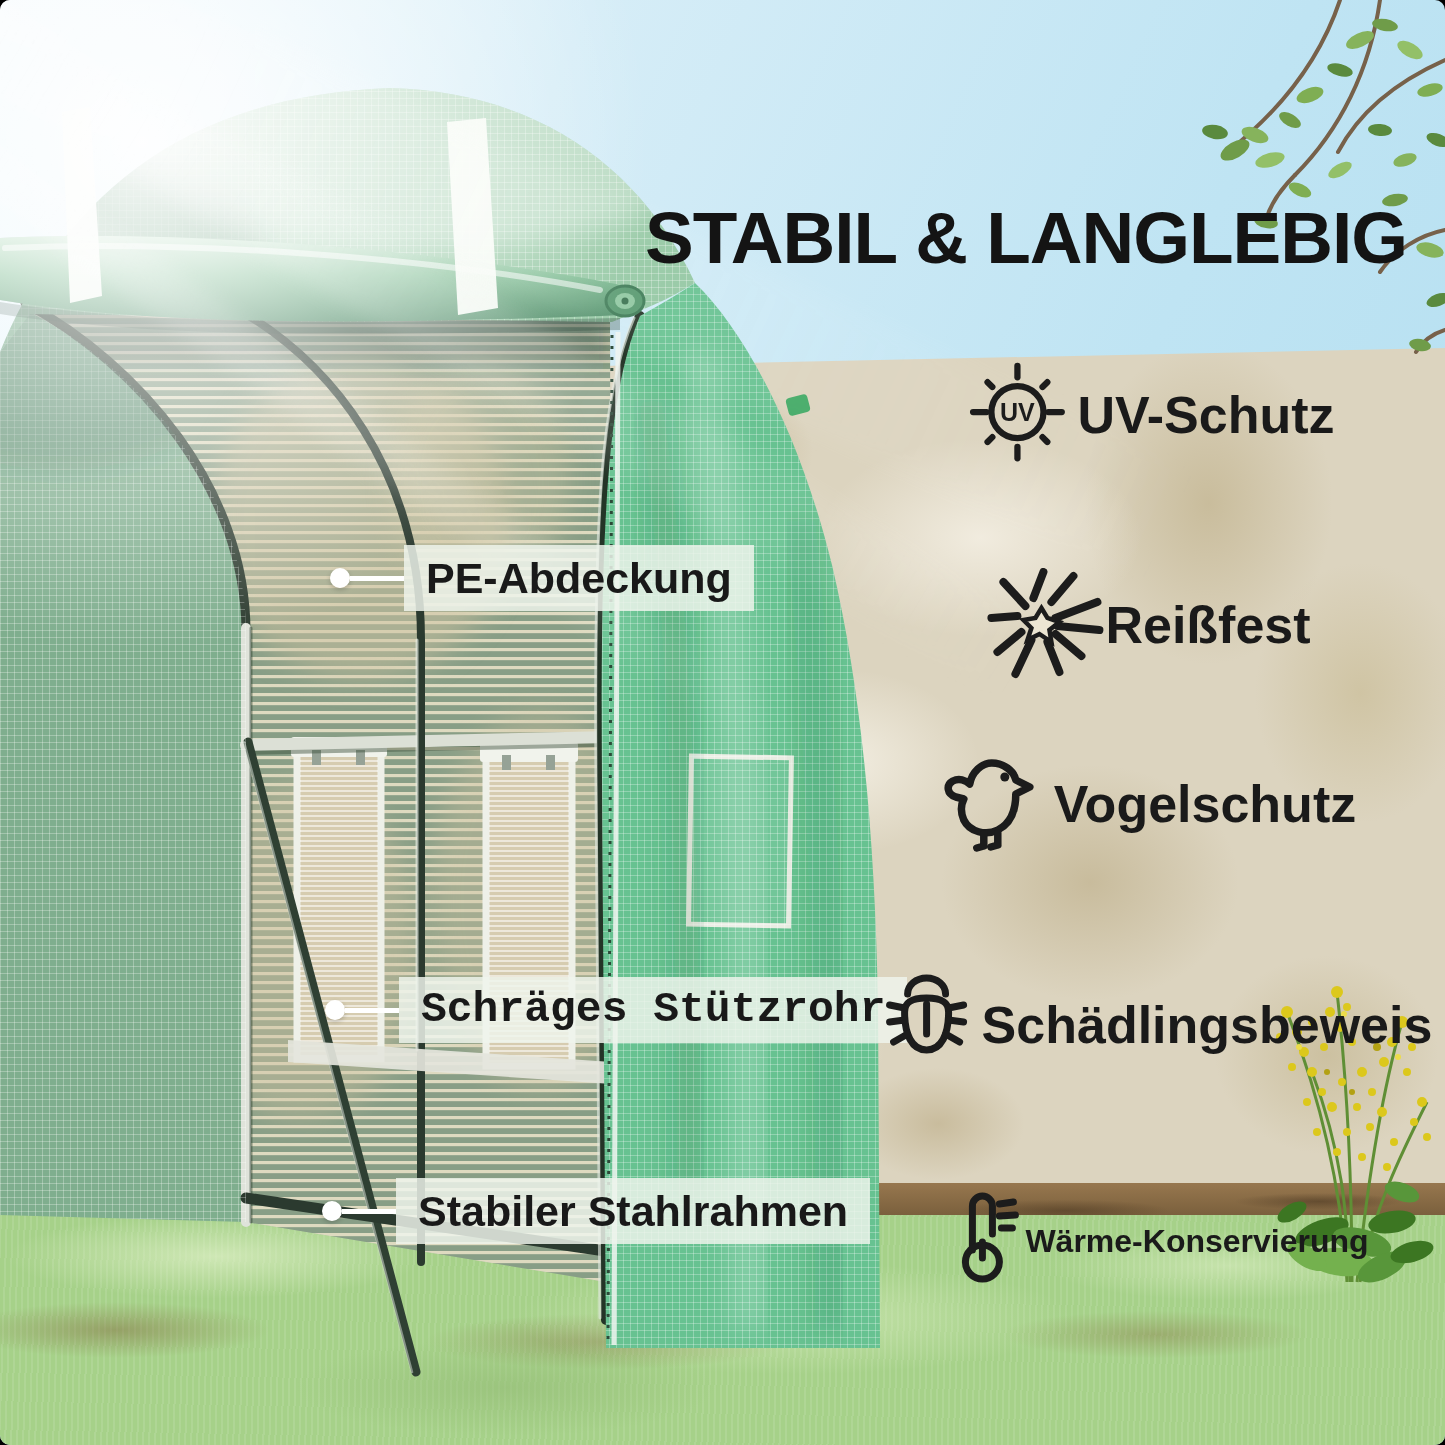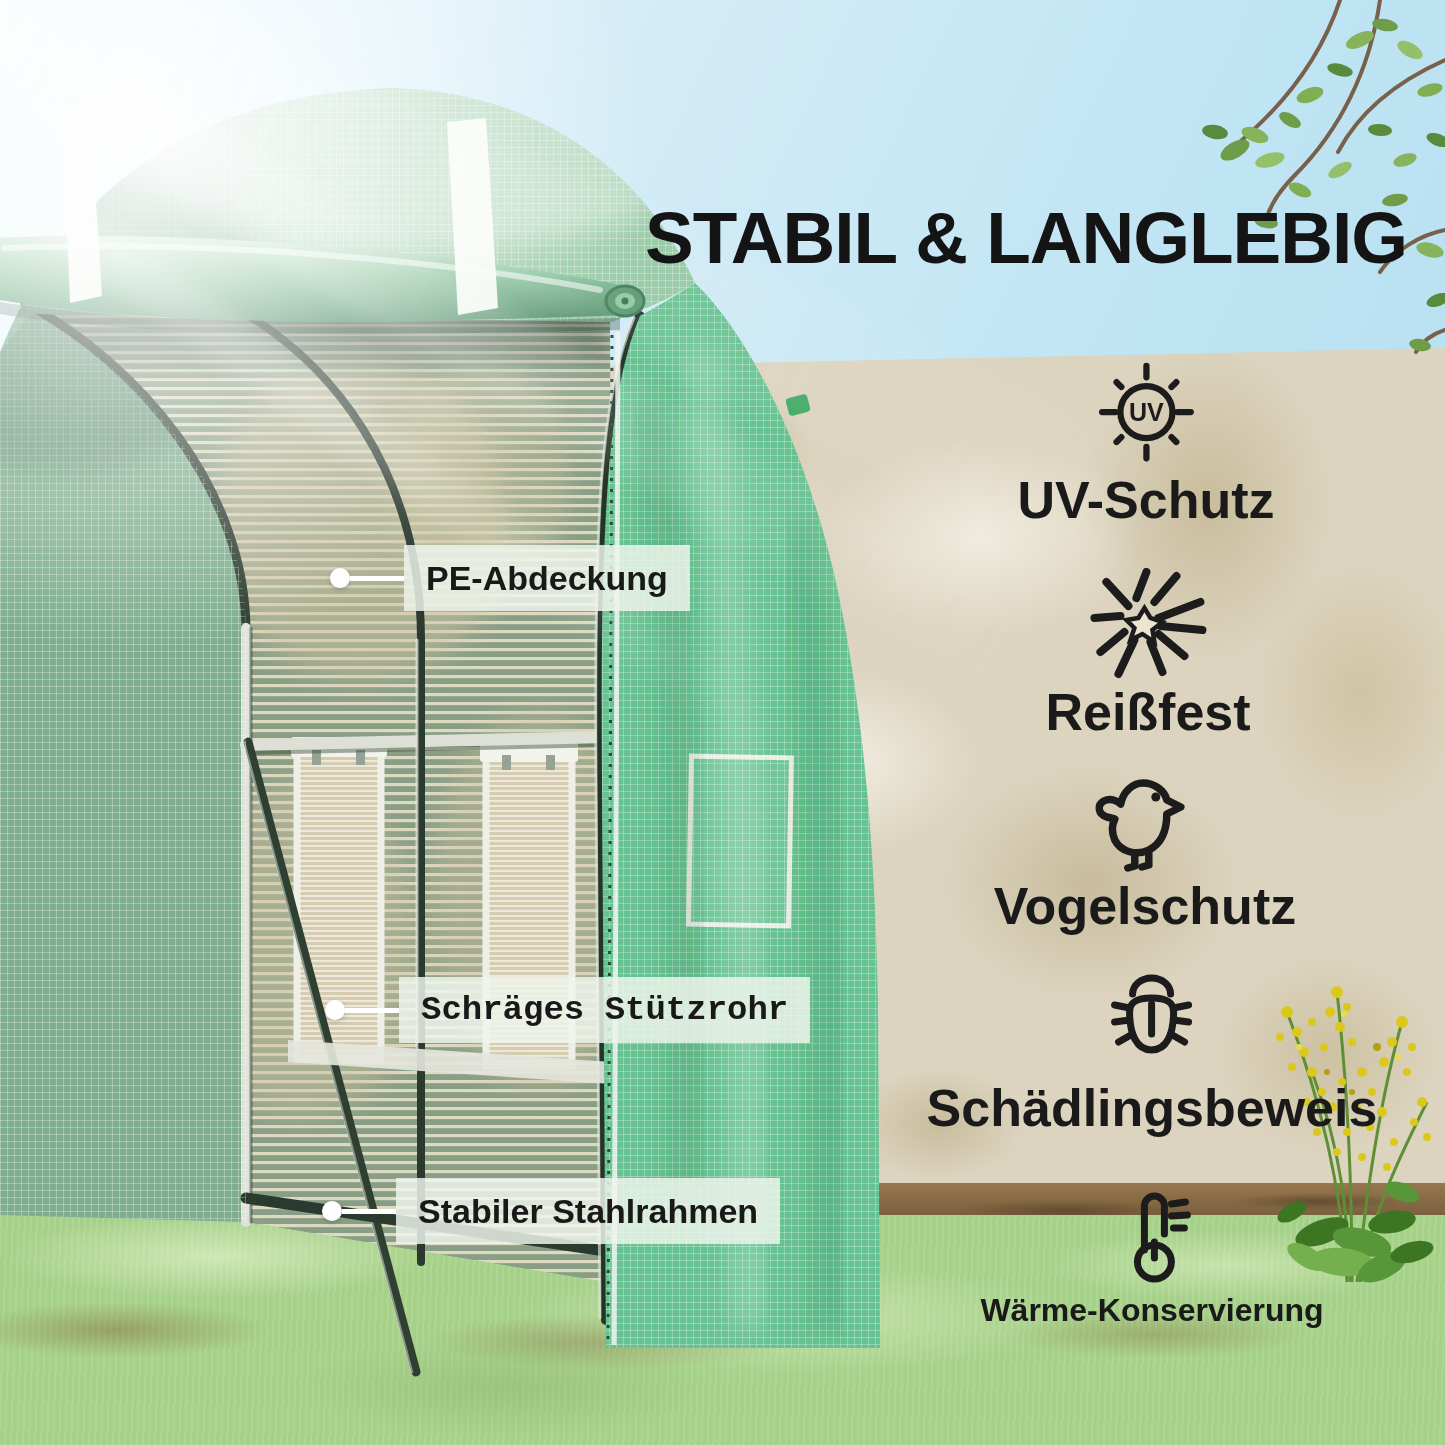--- a/index.html
+++ b/index.html
@@ -1,18 +1,18 @@
 <!DOCTYPE html>
 <html><head>
 <meta charset="utf-8">
 <style>
   html,body{margin:0;padding:0;background:#000;}
   body{font-family:"Liberation Sans", sans-serif;}
   .scene{position:relative;width:1445px;height:1445px;overflow:hidden;
-    background:linear-gradient(115deg,#f0fafd 0%,#d6edf7 28%,#bfe4f3 62%,#b0ddf0 100%);}
+    background:linear-gradient(115deg,#f0fafd 0%,#d6edf7 28%,#bfe4f3 62%,#b0ddf0 100%);border-radius:10px;}
   .scene *{box-sizing:border-box;}
   
   .wall{position:absolute;left:600px;top:348px;width:845px;height:862px;z-index:2;
     clip-path:polygon(0 18px,100% 0,100% 100%,0 100%);
     background-color:#dcd4bf;
     background-image:
       radial-gradient(ellipse 180px 120px at 12% 12%, rgba(186,167,123,.65), transparent 62%),
       radial-gradient(ellipse 260px 160px at 45% 22%, rgba(243,238,226,.9), transparent 62%),
       radial-gradient(ellipse 200px 260px at 72% 18%, rgba(182,165,121,.5), transparent 62%),
       radial-gradient(ellipse 170px 210px at 90% 40%, rgba(197,183,141,.55), transparent 62%),
@@ -52,32 +52,32 @@
   .r3{left:-80px;top:-120px;width:1650px;height:130px;transform:rotate(25deg);opacity:.35;}
   
   .title{position:absolute;left:645px;top:196px;z-index:10;white-space:nowrap;
     font-size:73px;font-weight:800;letter-spacing:-1px;color:#141414;}
   
   .callout{position:absolute;display:flex;align-items:center;z-index:10;}
   .dot{width:15px;height:15px;border:10px solid #fff;border-radius:50%;background:transparent;
     box-shadow:0 2px 5px rgba(0,0,0,.2);flex:none;}
   .cline{width:54px;height:5px;background:#fff;flex:none;}
   .cbox{height:66px;line-height:66px;padding:0 22px;background:rgba(238,244,236,.84);
-    color:#191919;font-size:34px;font-weight:600;white-space:nowrap;}
+    color:#191919;font-size:43px;font-weight:600;white-space:nowrap;}
   .c1{left:330px;top:545px;}
   .c2{left:325px;top:977px;font-family:Liberation Mono, monospace;}
   .c3{left:322px;top:1178px;}
   
-  .feature{position:absolute;transform:translateX(-50%);display:flex;flex-direction:column;
+  .feature{position:absolute;transform:translateX(-50%);display:flex;flex-direction:row;
     align-items:center;z-index:10;}
   .feature svg{display:block;}
   .flabel{font-size:52px;font-weight:600;color:#1a1a1a;white-space:nowrap;margin-top:2px;}
   .f1{left:1146px;top:360px;}
   .f2{left:1148px;top:568px;}
-  .f3{left:1145px;top:772px;}
+  .f3{left:1145px;top:752px;}
   .f4{left:1152px;top:972px;}
   .f5{left:1152px;top:1190px;}
   .f5 .flabel{font-size:32px;}
 </style>
 </head>
 <body>
 
 <div class="scene">
 
   <div class="wall"></div>

